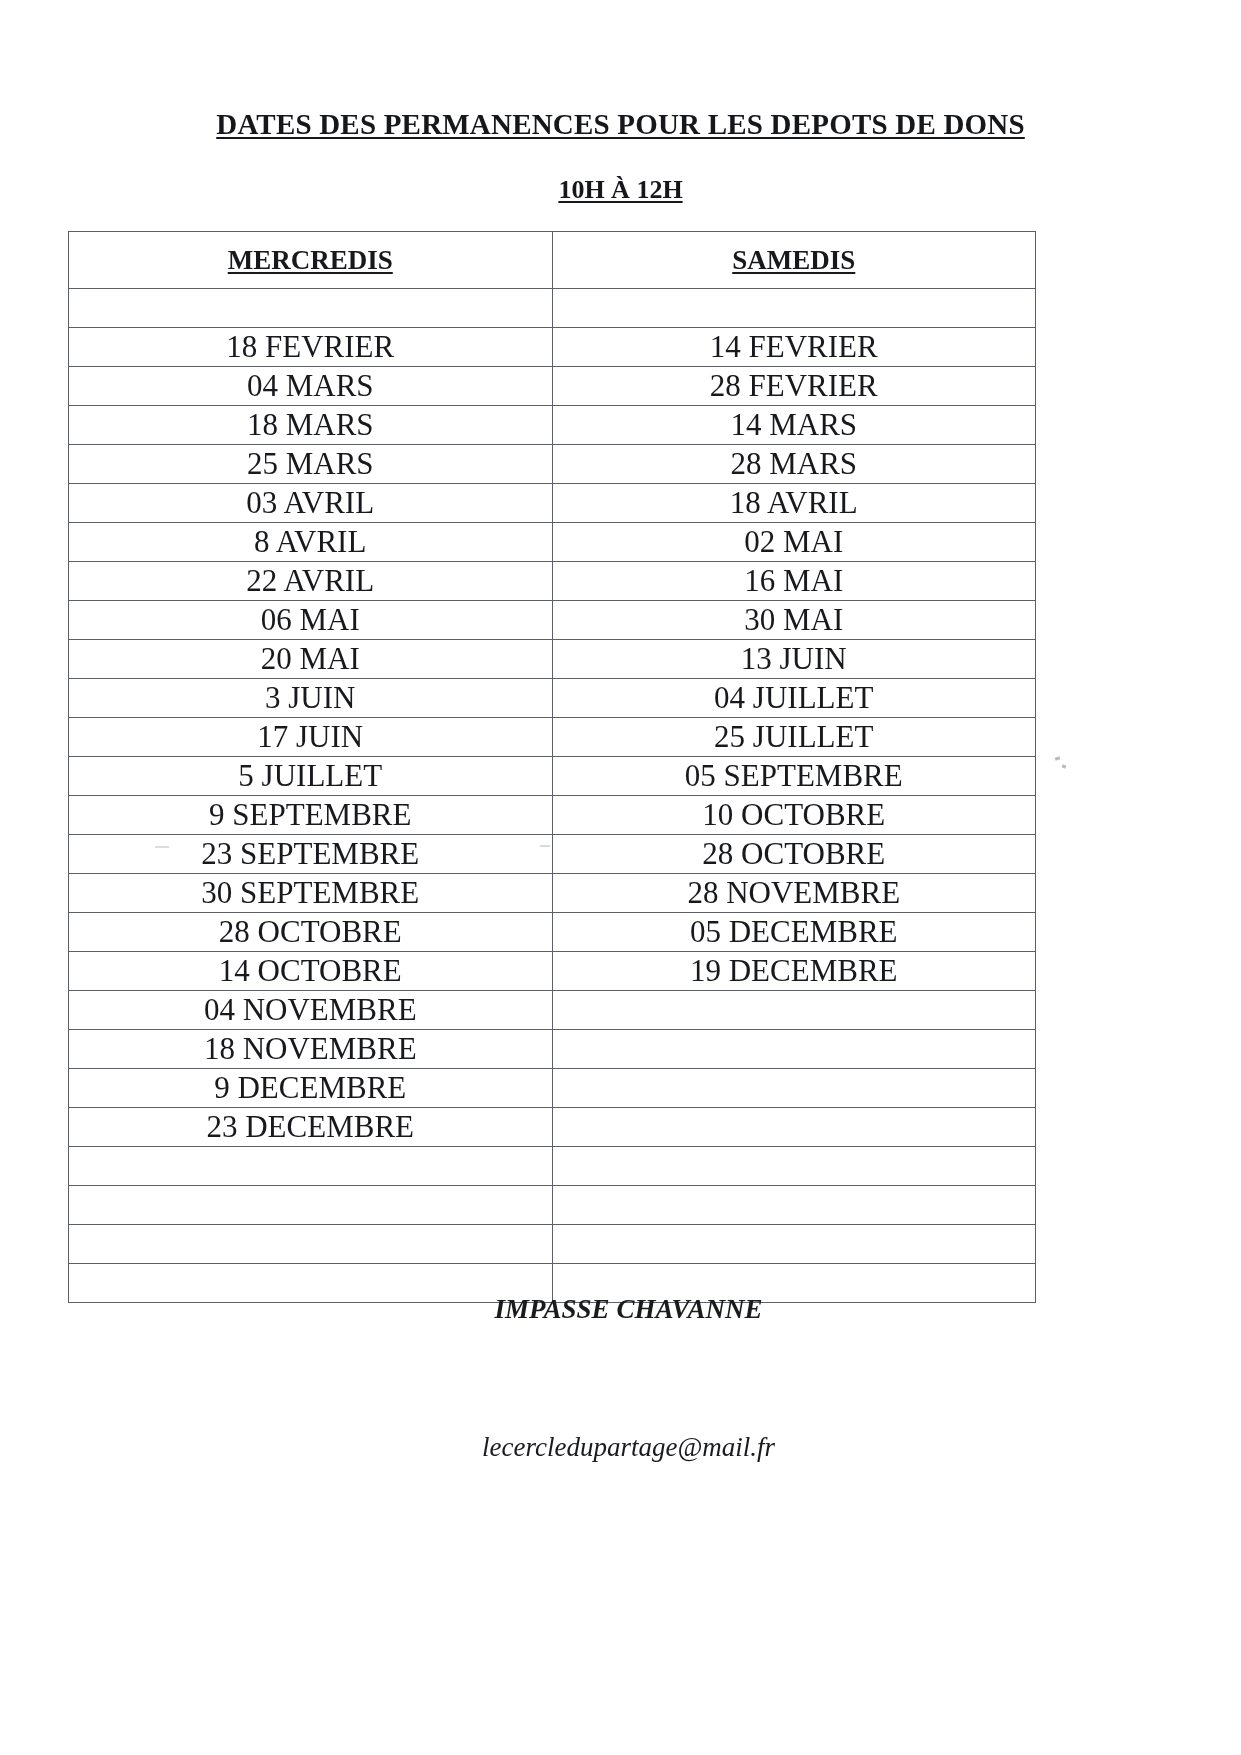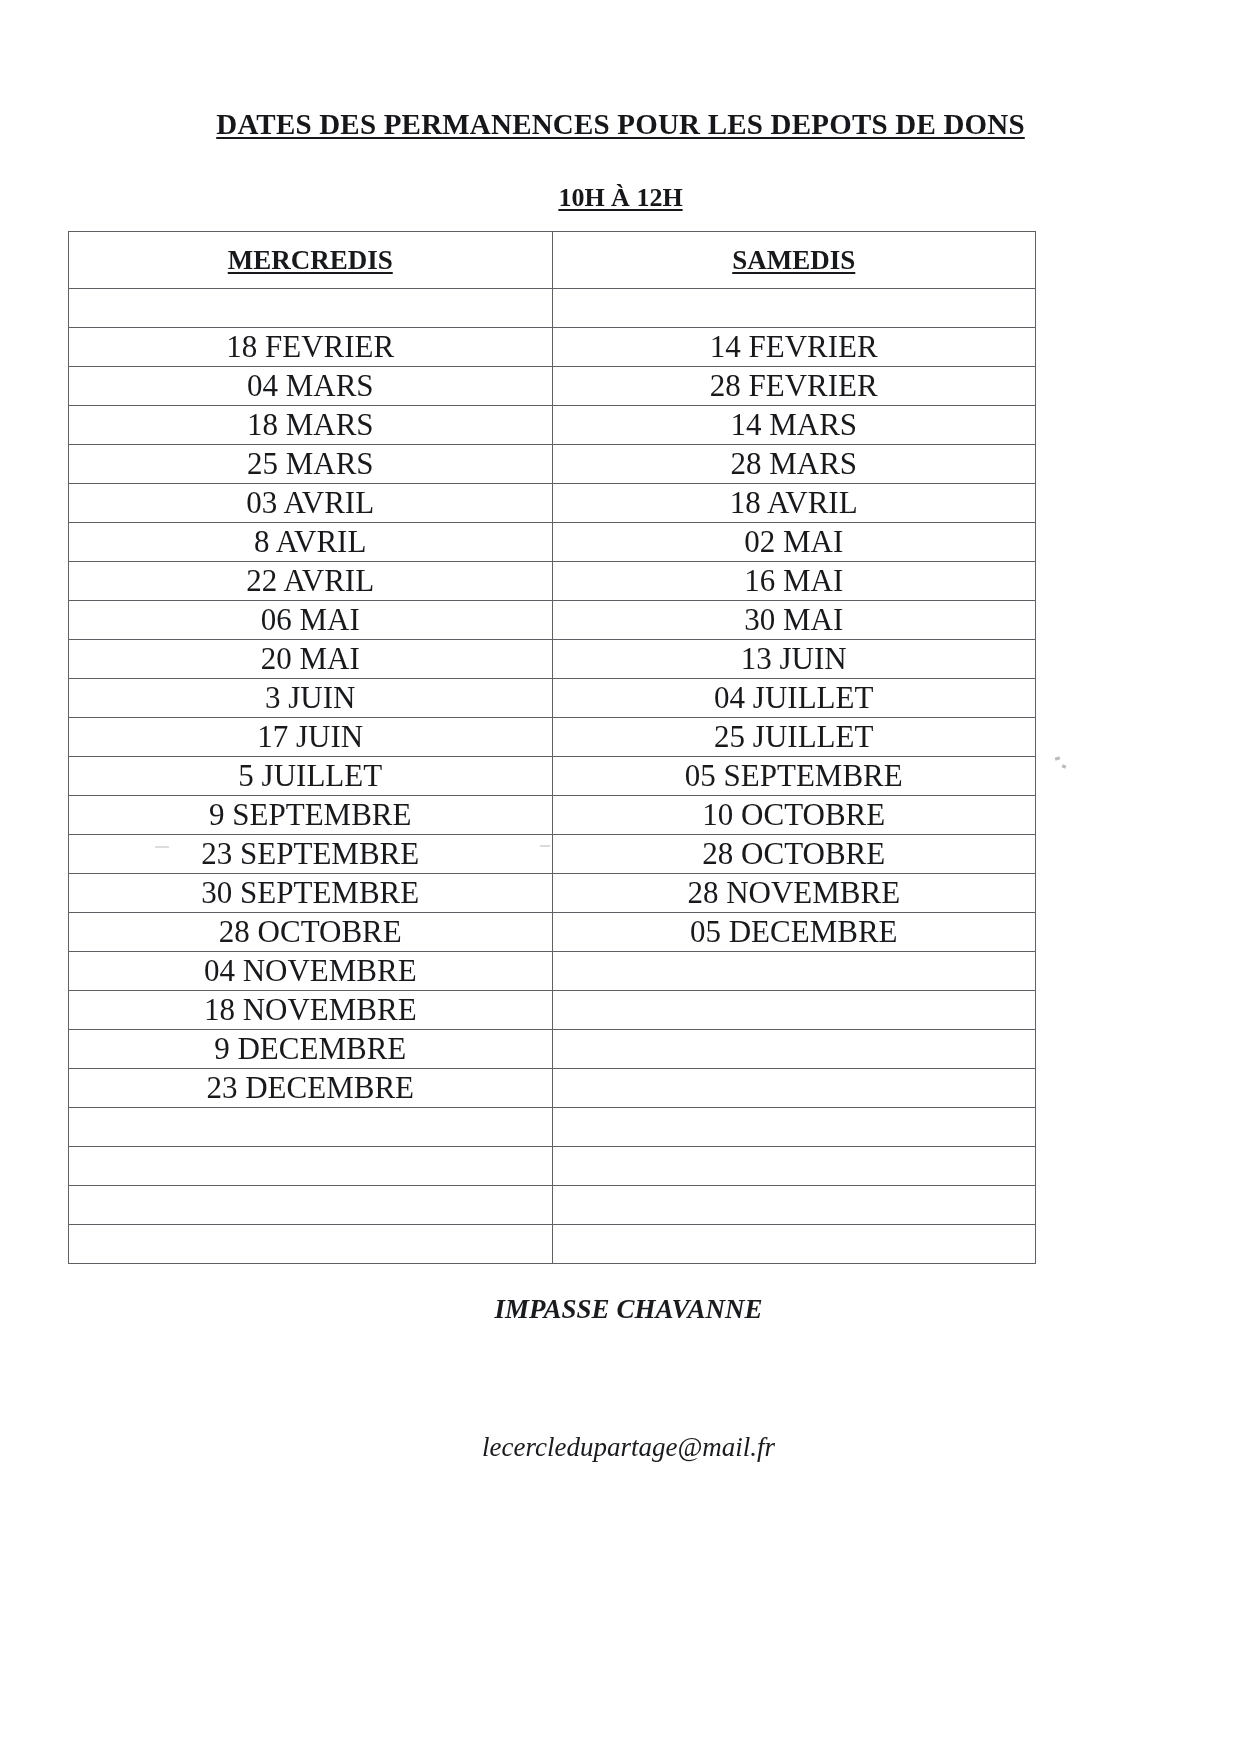--- a/index.html
+++ b/index.html
@@ -29,21 +29,21 @@
     width: 1241px;
     text-align: center;
     font-size: 29px;
     font-weight: bold;
     letter-spacing: 0.2px;
     text-decoration: underline;
     text-underline-offset: 3px;
   }
   .doc-subtitle {
     position: absolute;
-    top: 183px;
+    top: 175px;
     left: 0;
     width: 1241px;
     text-align: center;
     font-size: 26px;
     font-weight: bold;
     text-decoration: underline;
     text-underline-offset: 3px;
   }
 
   .schedule-table {
@@ -193,20 +193,24 @@
         </tr>
         <tr>
           <td>30 SEPTEMBRE</td>
           <td>28 NOVEMBRE</td>
         </tr>
         <tr>
           <td>28 OCTOBRE</td>
           <td>05 DECEMBRE</td>
         </tr>
         <tr>
+          <td>14 OCTOBRE</td>
+          <td>19 DECEMBRE</td>
+        </tr>
+        <tr>
           <td>04 NOVEMBRE</td>
           <td class="empty-cell"></td>
         </tr>
         <tr>
           <td>18 NOVEMBRE</td>
           <td class="empty-cell"></td>
         </tr>
         <tr>
           <td>9 DECEMBRE</td>
           <td class="empty-cell"></td>

